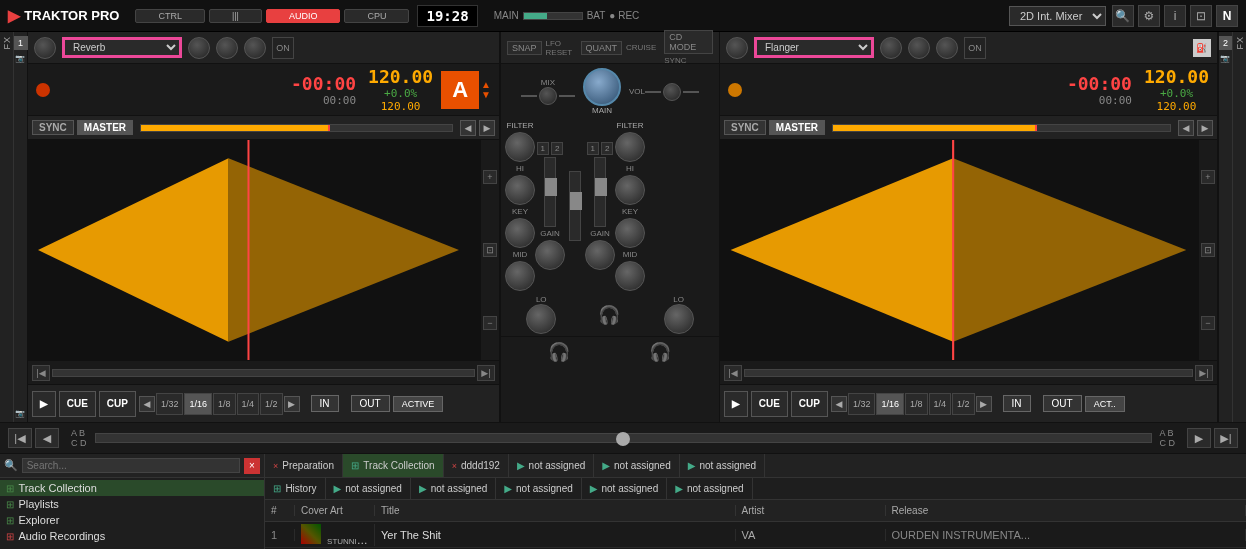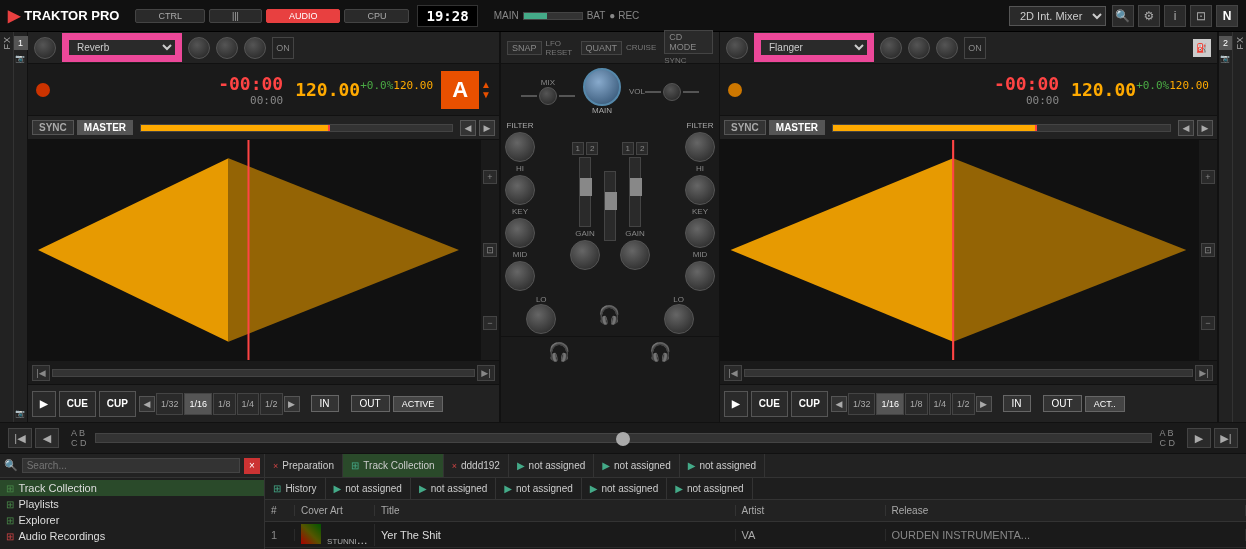--- a/index.html
+++ b/index.html
@@ -130,21 +130,21 @@
       height: 32px;
       background: #222;
       display: flex;
       align-items: center;
       padding: 0 6px;
       gap: 6px;
       border-bottom: 1px solid #111;
     }
     .fx-preset-select {
       background: #2a2a2a;
-      border: 7px solid #ec4899;
+      border: 3px solid #ec4899;
       color: #ccc;
       padding: 1px 4px;
       font-size: 10px;
       width: 120px;
     }
     .knob-small {
       width: 22px;
       height: 22px;
       background: radial-gradient(circle at 40% 35%, #555, #222);
       border-radius: 50%;
@@ -178,21 +178,21 @@
       font-weight: bold;
       font-family: monospace;
     }
     .deck-time-sub {
       color: #888;
       font-size: 11px;
       font-family: monospace;
     }
     .deck-bpm-vals {
       display: flex;
-      flex-direction: row;
+      flex-direction: column;
       text-align: center;
       margin-left: 12px;
     }
     .deck-bpm-main {
       color: #ffaa00;
       font-size: 18px;
       font-weight: bold;
       font-family: monospace;
     }
     .deck-bpm-sub {
@@ -834,21 +834,21 @@
       <div style="display:flex;flex-direction:row;align-items:center;">
         <div style="color:#888;font-size:8px;">VOL</div>
         <div style="display:flex;align-items:center;gap:2px;">
           <div style="width:16px;height:2px;background:#555;"></div>
           <div style="width:18px;height:18px;background:radial-gradient(circle at 40% 35%,#555,#222);border-radius:50%;border:1px solid #555;"></div>
           <div style="width:16px;height:2px;background:#555;"></div>
         </div>
       </div>
     </div>
 
-    <div style="display:flex;justify-content:space-between;padding:2px 4px;background:#1a1a1a;">
+    <div style="display:flex;justify-content:flex-start;padding:2px 4px;background:#1a1a1a;">
 
       <div style="display:flex;flex-direction:column;align-items:center;gap:2px;">
         <div style="color:#aaa;font-size:8px;">FILTER</div>
         <div class="knob-med"></div>
         <div style="color:#888;font-size:8px;">HI</div>
         <div class="knob-med"></div>
         <div style="color:#888;font-size:8px;">KEY</div>
         <div class="knob-med"></div>
         <div style="color:#888;font-size:8px;">MID</div>
         <div class="knob-med"></div>

